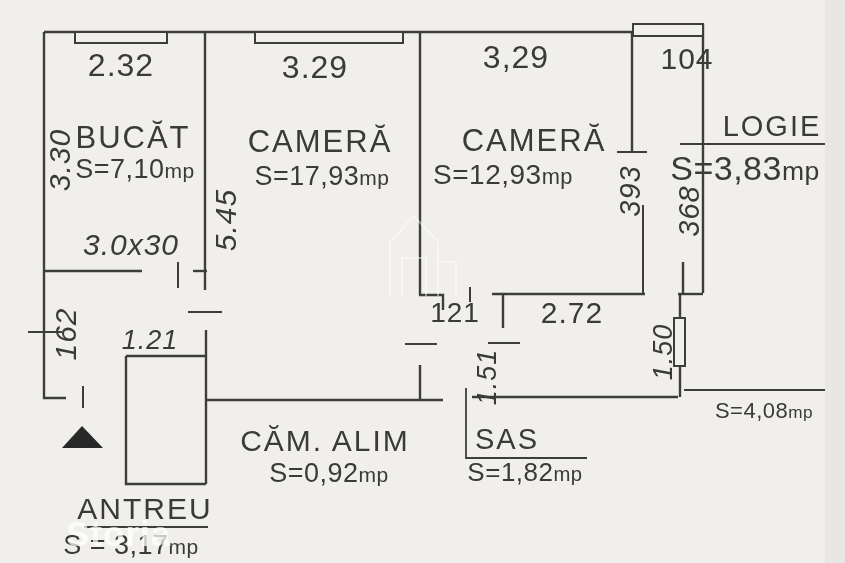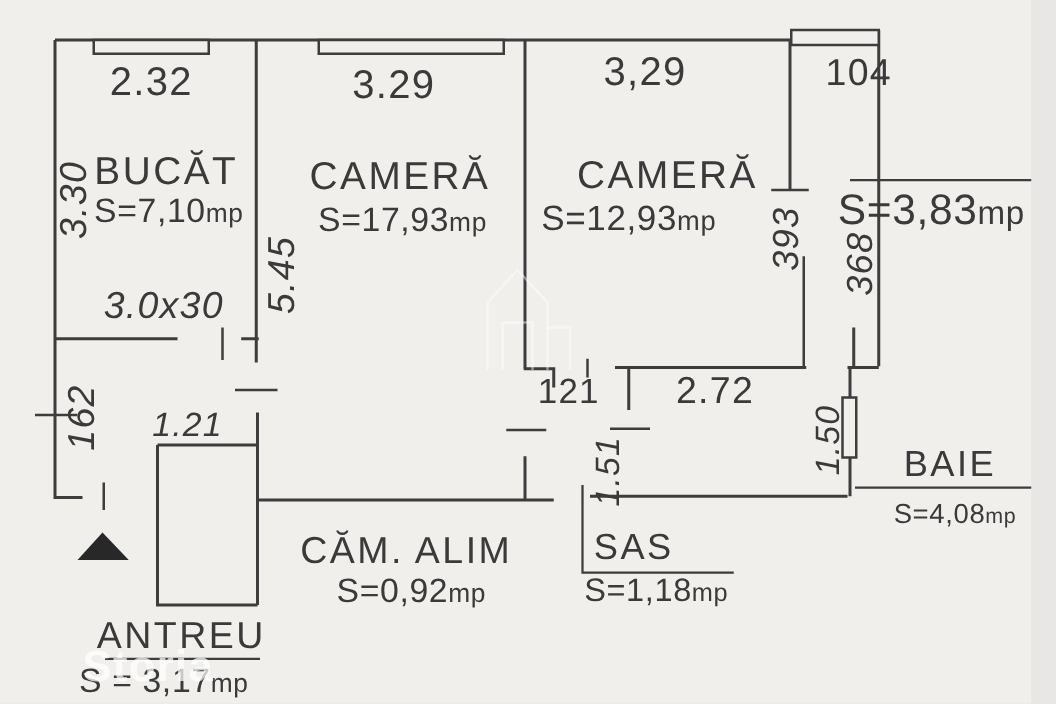--- a/index.html
+++ b/index.html
@@ -113,27 +113,27 @@
 
   <div class="lbl room" style="left:133px;top:137px;font-size:31px">BUCĂT</div>
   <div class="lbl area" style="left:135px;top:169px;font-size:27px"><span>S=7,10</span><span class="mp">mp</span></div>
 
   <div class="lbl room" style="left:320px;top:141px;font-size:31px">CAMERĂ</div>
   <div class="lbl area" style="left:322px;top:176px;font-size:27px"><span>S=17,93</span><span class="mp">mp</span></div>
 
   <div class="lbl room" style="left:534px;top:140px;font-size:31px">CAMERĂ</div>
   <div class="lbl area" style="left:503px;top:175px;font-size:28px"><span>S=12,93</span><span class="mp">mp</span></div>
 
+  <div class="lbl room" style="left:772px;top:126px;font-size:29px">LOGIE</div>
   <div class="lbl area" style="left:745px;top:168px;font-size:34px"><span>S=3,83</span><span class="mp">mp</span></div>
 
-  <div class="lbl room" style="left:760px;top:372px;font-size:29px">BAIE</div>
   <div class="lbl area" style="left:764px;top:411px;font-size:22px"><span>S=4,08</span><span class="mp">mp</span></div>
 
   <div class="lbl room" style="left:507px;top:439px;font-size:29px">SAS</div>
-  <div class="lbl area" style="left:525px;top:472px;font-size:26px"><span>S=1,18</span><span class="mp">mp</span></div>
+  <div class="lbl area" style="left:525px;top:472px;font-size:26px"><span>S=1,82</span><span class="mp">mp</span></div>
 
   <div class="lbl room" style="left:325px;top:441px;font-size:30px">CĂM. ALIM</div>
   <div class="lbl area" style="left:329px;top:473px;font-size:27px"><span>S=0,92</span><span class="mp">mp</span></div>
 
   <div class="lbl room" style="left:145px;top:509px;font-size:30px">ANTREU</div>
   <div class="lbl area" style="left:131px;top:545px;font-size:27px"><span>S = 3,17</span><span class="mp">mp</span></div>
 
   <div class="wm-corner">Storia</div>
 
 </div>

